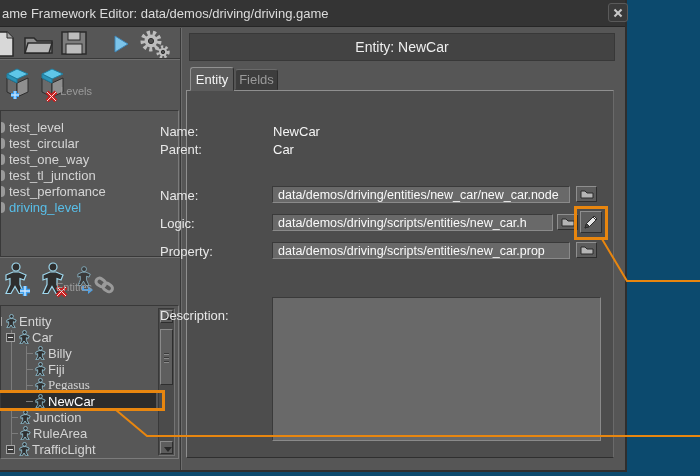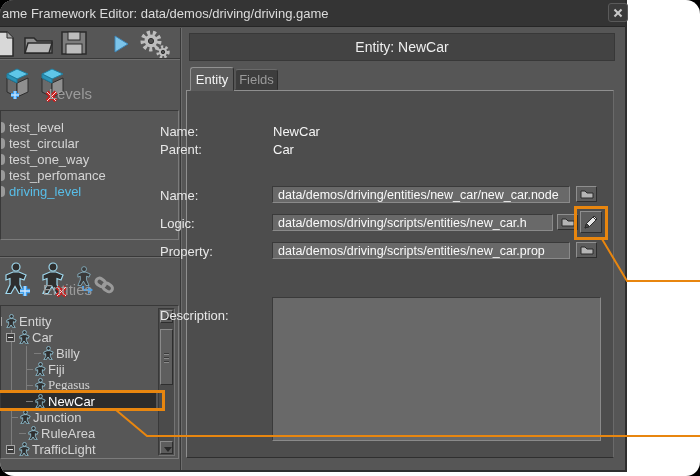--- a/index.html
+++ b/index.html
@@ -1,42 +1,42 @@
 <!DOCTYPE html>
 <html><head>
 <meta charset="utf-8">
 <style>
   html,body{margin:0;padding:0;background:#000;}
   *{box-sizing:border-box;}
-  .stage{position:relative;width:700px;height:476px;background:#ffffff;overflow:hidden;
-         font-family:"Liberation Sans", sans-serif;color:#e8e8e8;border-radius:14px;}
+  .stage{position:relative;width:700px;height:476px;background:#0c4a6e;overflow:hidden;
+         font-family:"Liberation Sans", sans-serif;color:#e8e8e8;}
 
   
   .window{position:absolute;left:0;top:0;width:627px;height:472px;background:#565656;
           border-right:2px solid #2e2e2e;border-bottom:2px solid #2e2e2e;}
   .titlebar{position:absolute;left:0;top:0;width:100%;height:27px;background:#343434;
             border-bottom:1px solid #262626;}
   .titlebar .title{position:absolute;left:2px;top:0;line-height:27px;font-size:13px;color:#dcdcdc;white-space:nowrap;}
   .close-btn{position:absolute;left:608px;top:3px;width:20px;height:19px;background:#3a3a3a;
              border:1px solid #5a5a5a;border-radius:3px;cursor:pointer;}
   .close-btn .x1,.close-btn .x2{position:absolute;left:4px;top:8px;width:10px;height:2px;background:#c8c8c8;}
   .close-btn .x1{transform:rotate(45deg);} .close-btn .x2{transform:rotate(-45deg);}
 
   
   .tbtn{position:absolute;cursor:pointer;}
 
   
   .vdivider{position:absolute;left:180px;top:28px;width:3px;height:442px;
             background:linear-gradient(to right,#383838 0 1px,#6d6d6d 1px 2px,#565656 2px);}
   .groove{position:absolute;left:0;width:180px;height:2px;
           background:linear-gradient(#393939 0 1px,#6e6e6e 1px);}
-  .caption{position:absolute;font-size:15px;color:#9b9b9b;}
+  .caption{position:absolute;font-size:11px;color:#9b9b9b;}
   .sunken{background:#575757;border:1px solid;border-color:#393939 #7b7b7b #7b7b7b #393939;}
 
-  .levels-box{position:absolute;left:0;top:110px;width:179px;height:130px;overflow:hidden;}
+  .levels-box{position:absolute;left:0;top:110px;width:179px;height:148px;overflow:hidden;}
   .levels-list{position:absolute;left:0;top:8px;right:0;}
   .lv-row{position:relative;height:16px;display:flex;align-items:center;font-size:13px;color:#d4d4d4;cursor:pointer;}
   .lv-ico{width:4px;height:11px;background:#9a9a9a;border-radius:0 6px 6px 0;margin-right:4px;flex:0 0 4px;}
 
   .tree-box{position:absolute;left:0;top:305px;width:179px;height:154px;overflow:hidden;}
   .tree-list{position:absolute;left:0;top:7px;right:22px;}
   .tr-row{position:relative;height:16px;display:flex;align-items:center;font-size:13px;color:#d4d4d4;
           white-space:nowrap;cursor:pointer;}
   .tr-row.sel{background:#2c2c2c;color:#ffffff;}
   .expander{position:relative;flex:0 0 9px;width:9px;height:9px;margin-right:3px;background:#3c3c3c;
@@ -166,20 +166,24 @@
             <span class="lv-ico"></span>
             <span>test_level</span>
           </div>
           <div class="lv-row">
             <span class="lv-ico"></span>
             <span>test_circular</span>
           </div>
           <div class="lv-row">
             <span class="lv-ico"></span>
             <span>test_one_way</span>
+          </div>
+          <div class="lv-row">
+            <span class="lv-ico"></span>
+            <span>test_tl_junction</span>
           </div>
           <div class="lv-row">
             <span class="lv-ico"></span>
             <span>test_perfomance</span>
           </div>
           <div class="lv-row">
             <span class="lv-ico"></span>
             <span style="color: rgb(88, 190, 232);">driving_level</span>
           </div>
         </div>
@@ -247,21 +251,21 @@
             <span style="display: flex;">
               <svg class="tr-ico" width="13" height="14" viewBox="0 0 26 30">
                 <g stroke="#9fd8ee" stroke-width="1.6" fill="#2e2e2e">
                   <circle cx="13" cy="5" r="4"></circle>
                   <path d="M3,13 l7,-3 h6 l7,3 -2,5 -4,-1.5 v6 l4,7 h-5 l-4,-6 -4,6 h-5 l4,-7 v-6 l-4,1.5 z"></path>
                 </g>
               </svg>
             </span>
             <span>Car</span>
           </div>
-          <div class="tr-row" style="margin-left: 8px; text-align: right;">
+          <div class="tr-row" style="margin-left: 0px; text-align: right;">
             <span class="stub" style="left: 25px;"></span>
             <span style="flex: 0 0 20px; margin-left: 0px;"></span>
             <span style="flex: 0 0 13px;"></span>
             <span style="display: flex;">
               <svg class="tr-ico" width="13" height="14" viewBox="0 0 26 30">
                 <g stroke="#9fd8ee" stroke-width="1.6" fill="#2e2e2e">
                   <circle cx="13" cy="5" r="4"></circle>
                   <path d="M3,13 l7,-3 h6 l7,3 -2,5 -4,-1.5 v6 l4,7 h-5 l-4,-6 -4,6 h-5 l4,-7 v-6 l-4,1.5 z"></path>
                 </g>
               </svg>
@@ -317,21 +321,21 @@
             <span style="display: flex;">
               <svg class="tr-ico" width="13" height="14" viewBox="0 0 26 30">
                 <g stroke="#9fd8ee" stroke-width="1.6" fill="#2e2e2e">
                   <circle cx="13" cy="5" r="4"></circle>
                   <path d="M3,13 l7,-3 h6 l7,3 -2,5 -4,-1.5 v6 l4,7 h-5 l-4,-6 -4,6 h-5 l4,-7 v-6 l-4,1.5 z"></path>
                 </g>
               </svg>
             </span>
             <span>Junction</span>
           </div>
-          <div class="tr-row" style="margin-left: 8px;">
+          <div class="tr-row" style="margin-left: 0px;">
             <span class="stub" style="left: 10px;"></span>
             <span style="flex: 0 0 5px; margin-left: 0px;"></span>
             <span style="flex: 0 0 13px;"></span>
             <span style="display: flex;">
               <svg class="tr-ico" width="13" height="14" viewBox="0 0 26 30">
                 <g stroke="#9fd8ee" stroke-width="1.6" fill="#2e2e2e">
                   <circle cx="13" cy="5" r="4"></circle>
                   <path d="M3,13 l7,-3 h6 l7,3 -2,5 -4,-1.5 v6 l4,7 h-5 l-4,-6 -4,6 h-5 l4,-7 v-6 l-4,1.5 z"></path>
                 </g>
               </svg>

